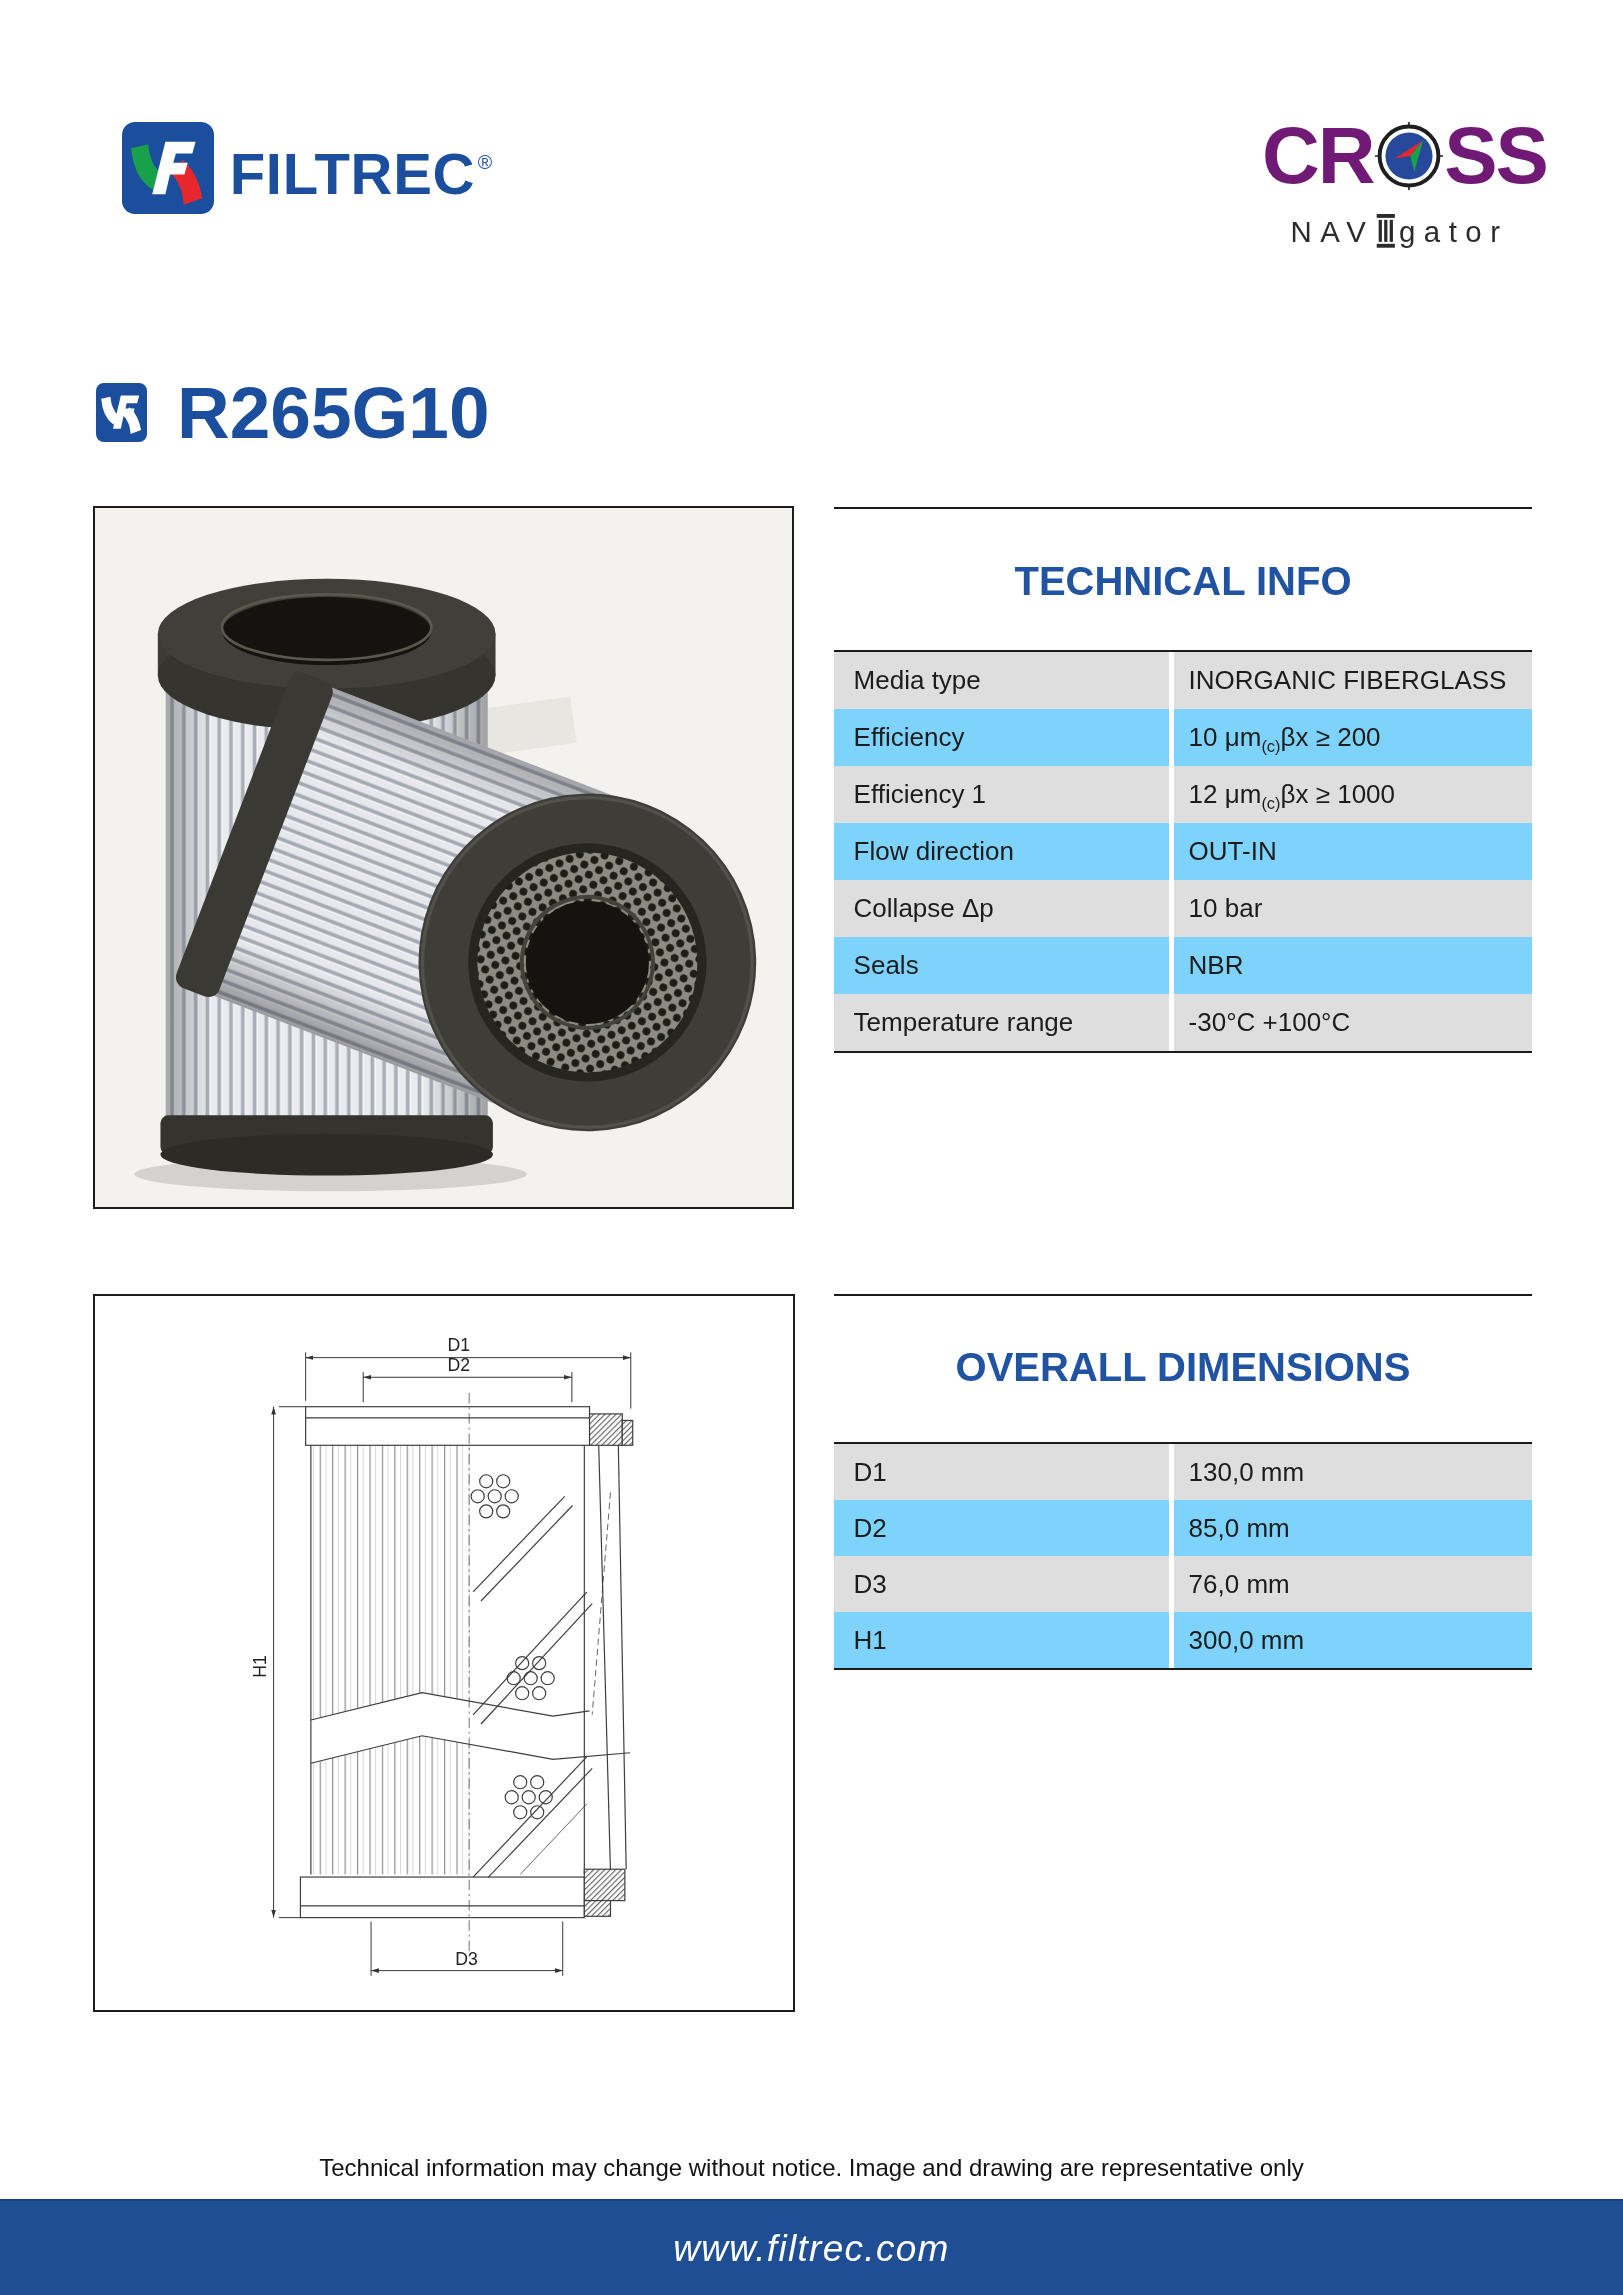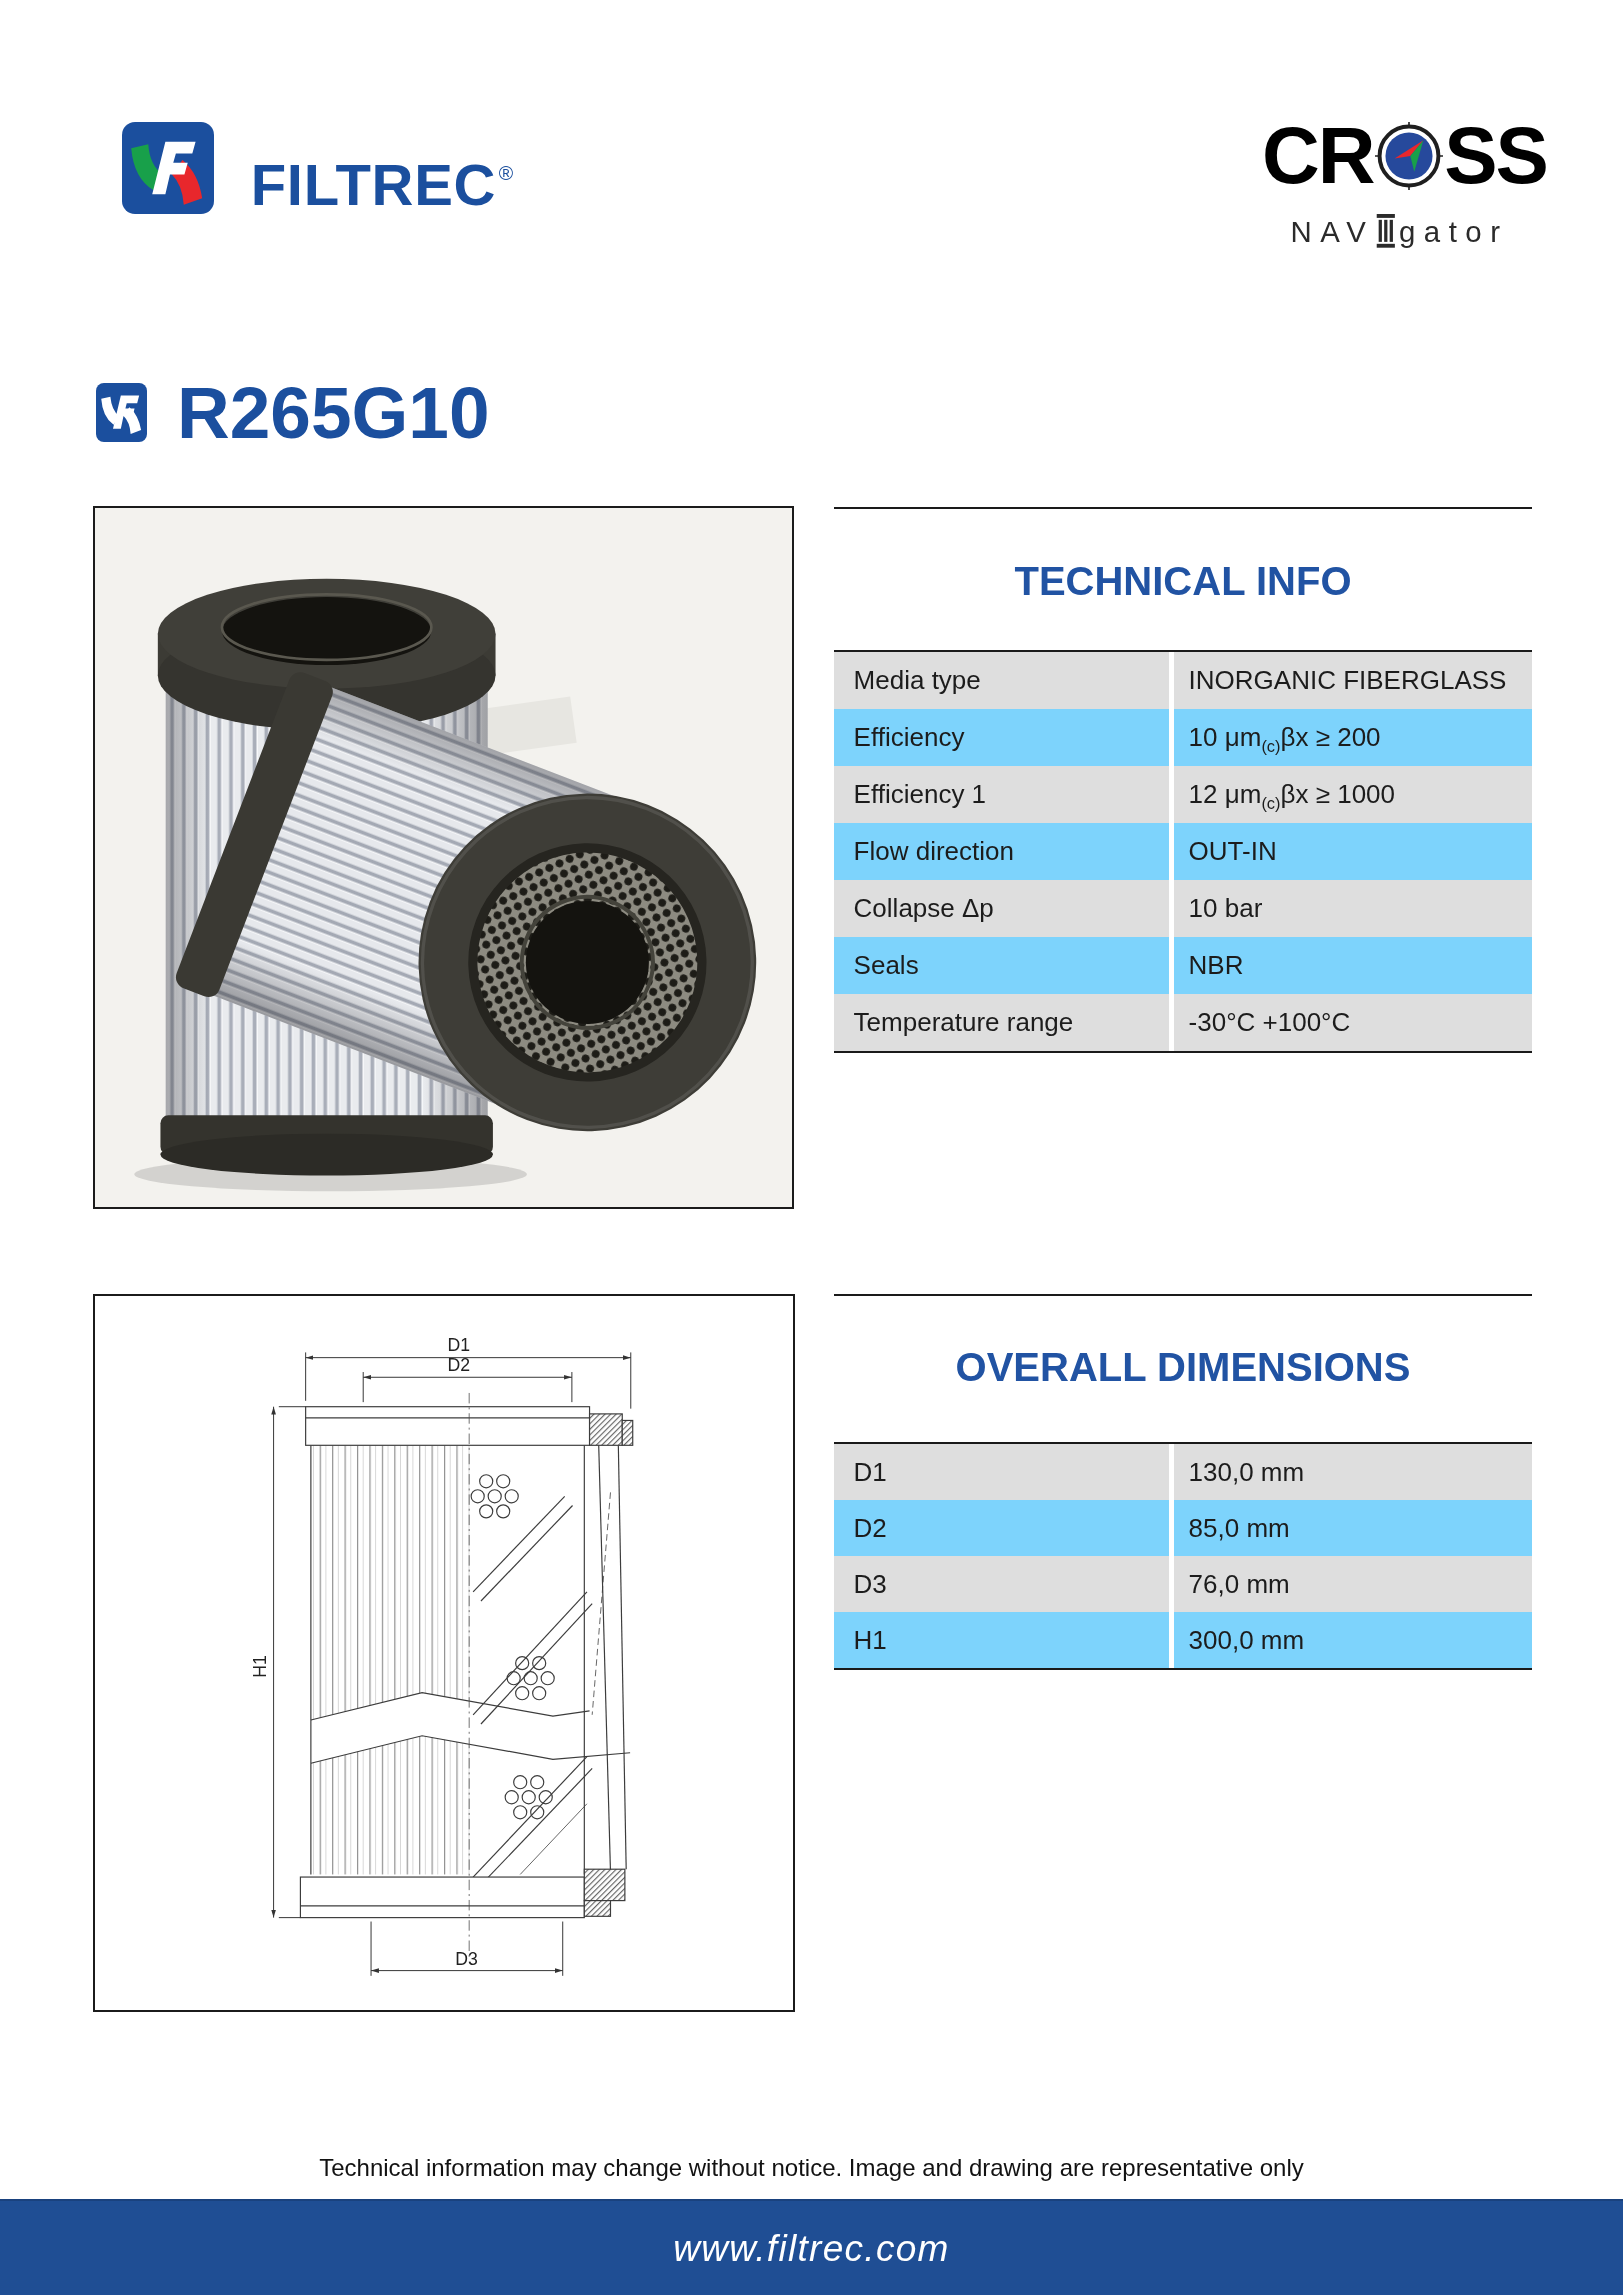--- a/index.html
+++ b/index.html
@@ -1,26 +1,26 @@
 <!DOCTYPE html>
 <html style="font-size:10.5px"><head>
 <meta charset="utf-8">
 <style>
   html,body{margin:0;padding:0;background:#888;}
   .page{position:relative;width:1623px;height:2295px;background:#ffffff;overflow:hidden;
         font-family:"Liberation Sans",sans-serif;color:#1c1c1c;}
 
   
-  .brand{position:absolute;left:122px;top:122px;display:flex;align-items:flex-end;gap:21px;}
+  .brand{position:absolute;left:122px;top:122px;display:flex;align-items:center;}
   .brand-mark{width:92px;height:92px;border-radius:13px;background:#1b4f9e;position:relative;flex:none;}
   .brand-word{margin-left:15.7px;margin-top:11.8px;font-size:58px;font-weight:800;letter-spacing:0.7px;color:#1b4f9e;line-height:1;}
   .brand-reg{font-size:19.6px;font-weight:400;vertical-align:25px;margin-left:2.6px;}
 
   .cross{position:absolute;left:1262px;top:116px;width:275px;}
-  .cross-line1{display:flex;align-items:center;font-size:80px;font-weight:900;letter-spacing:-2px;color:#000000;line-height:1;}
+  .cross-line1{display:flex;align-items:center;font-size:80px;font-weight:900;letter-spacing:-2px;color:#701a75;line-height:1;}
   .cross-compass{width:68px;height:68px;margin:0 1.3px;flex:none;}
   .cross-line2{display:flex;align-items:center;justify-content:center;margin-top:18px;font-size:29.4px;
                letter-spacing:8.5px;color:#2b2b2b;font-weight:400;}
   .cross-pillar{width:19.6px;height:35px;margin:0 3.9px 0 1.3px;flex:none;}
 
   
   .ptitle{position:absolute;left:85px;top:376px;display:flex;align-items:center;margin-left:11px;}
   .ptitle-mark{width:51px;height:59px;border-radius:7.9px;background:#1b4f9e;position:relative;flex:none;}
   .ptitle-text{margin-left:30px;font-size:73px;font-weight:800;color:#1b4f9e;letter-spacing:0px;line-height:1;}
 

